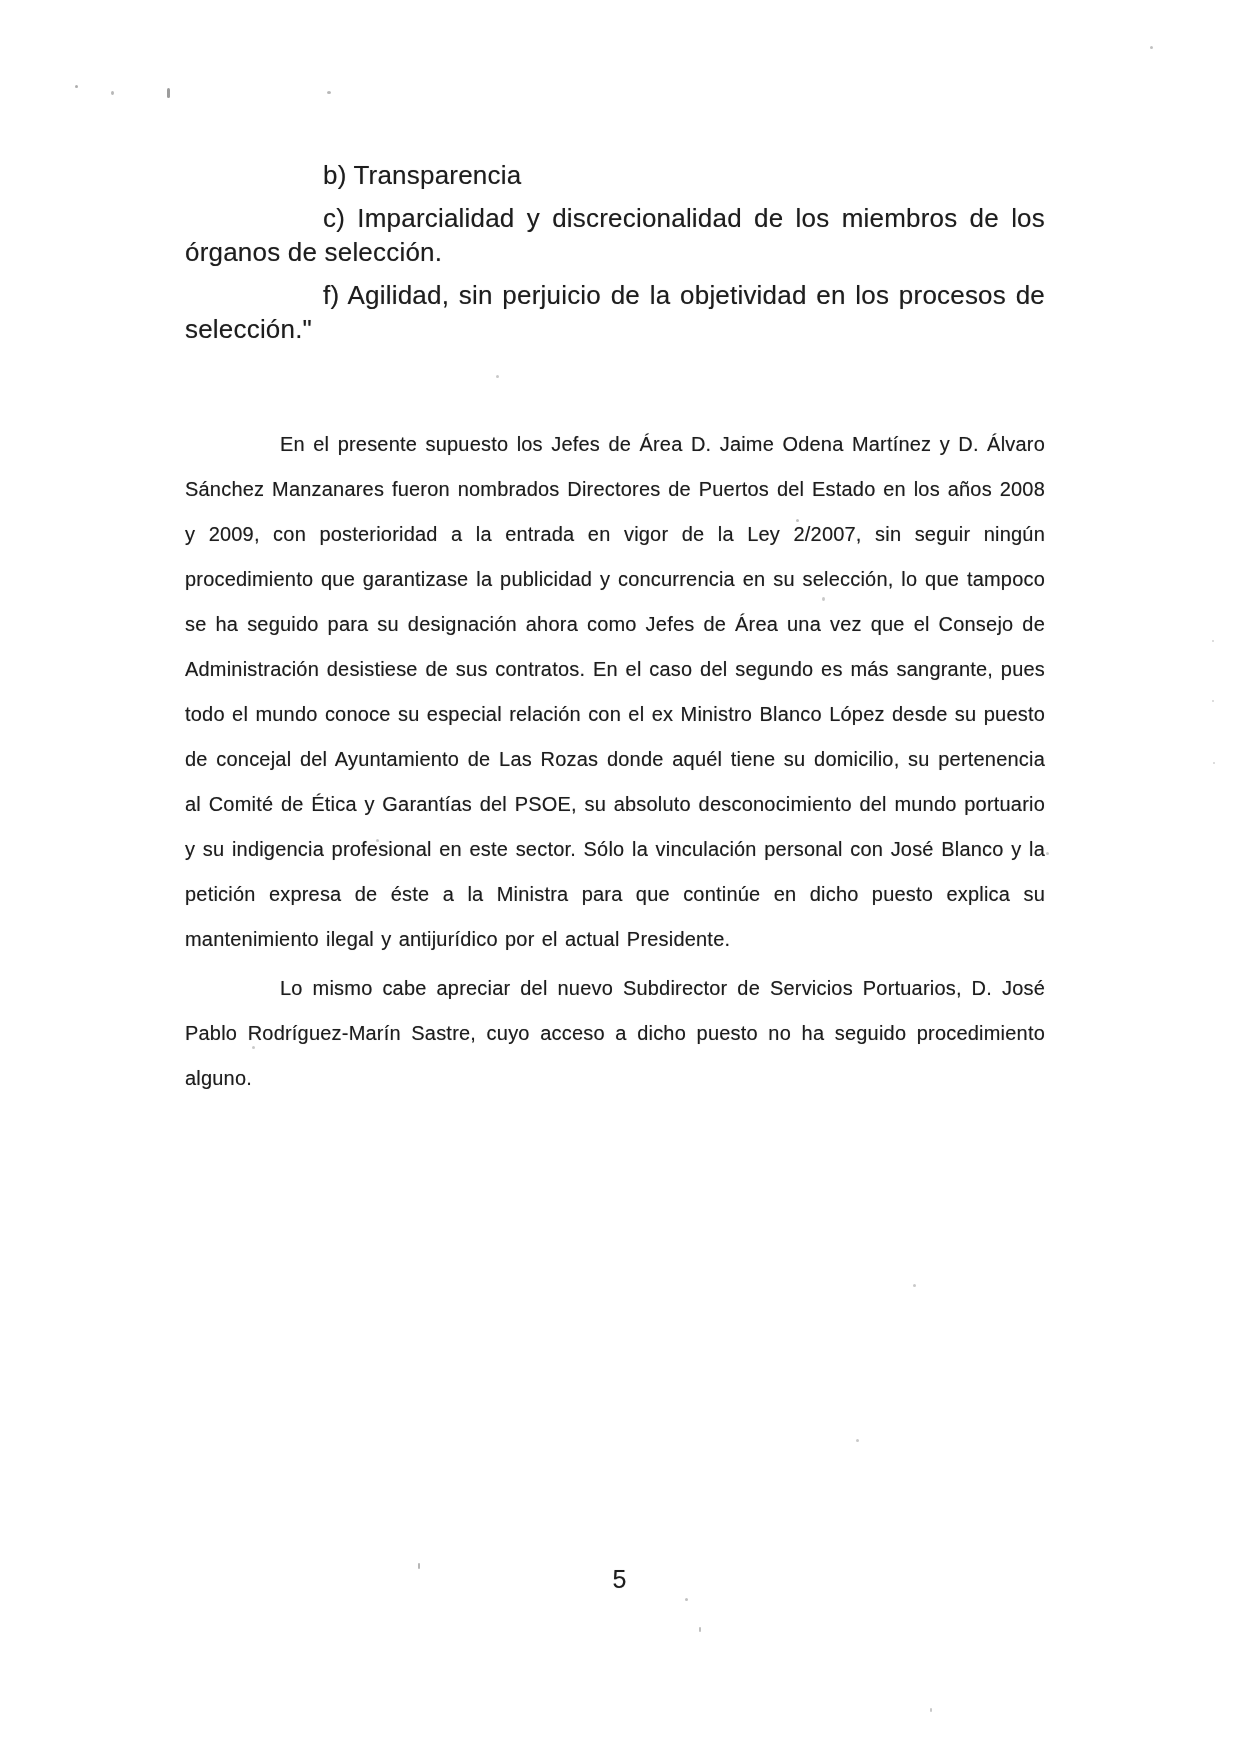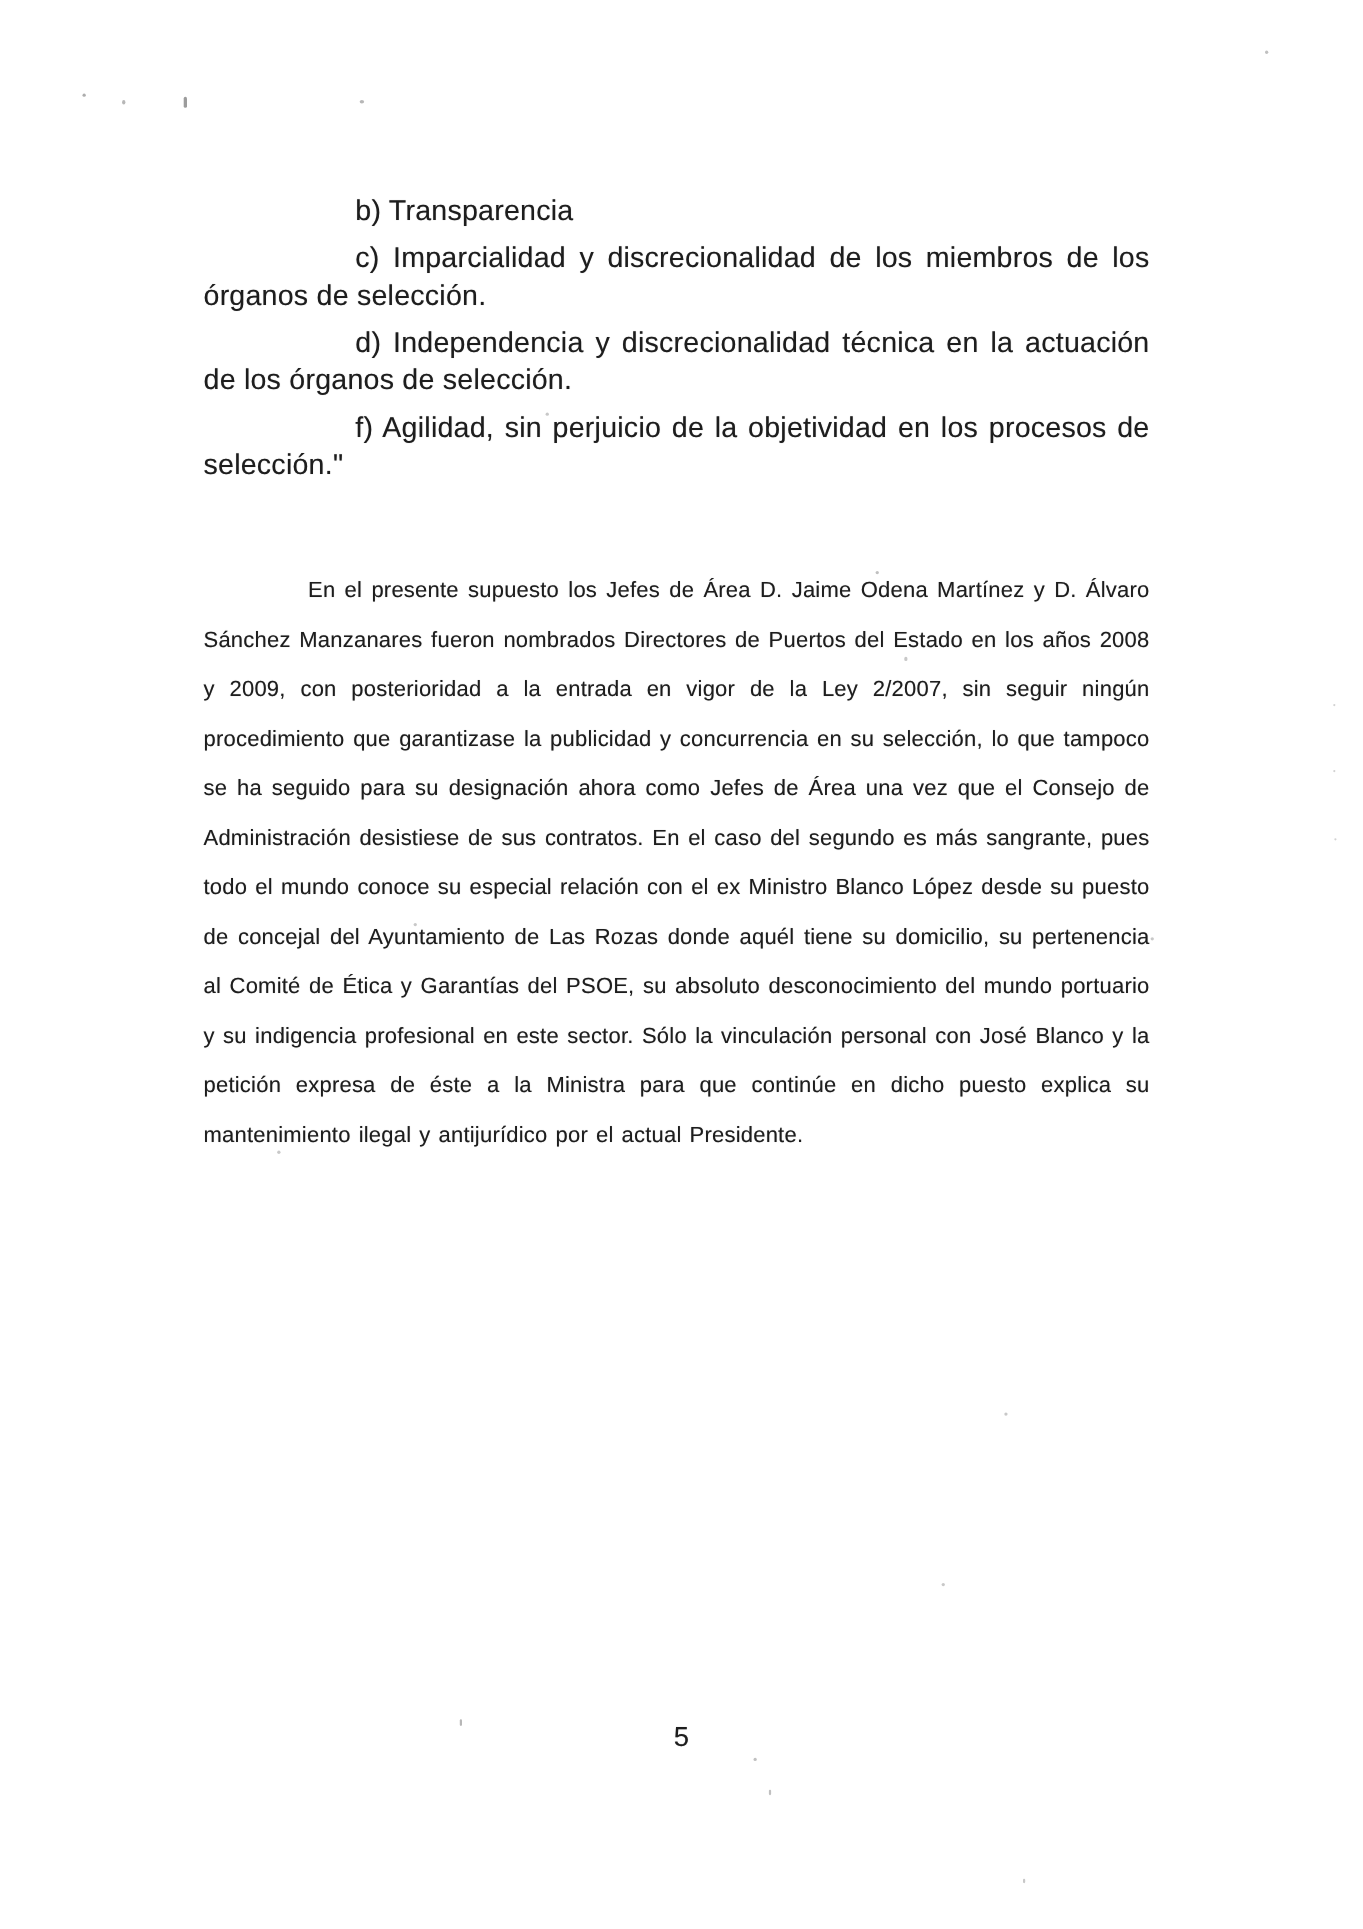--- a/index.html
+++ b/index.html
@@ -17,21 +17,21 @@
     color: #1d1d1d;
   }
   
   .page p, .page .page-number {
     text-shadow: 0 0 0.7px rgba(20,20,20,0.45);
     -webkit-font-smoothing: antialiased;
   }
   .content {
     position: absolute;
     left: 185px;
-    top: 16px;
+    top: 0;
     width: 860px;
   }
   .items {
     margin-top: 158px;
   }
   .item {
     font-size: 26px;
     line-height: 34px;
     margin: 0 0 9px 0;
     text-indent: 138px;
@@ -68,26 +68,26 @@
 </head>
 <body>
 
 <div class="page">
 
   <div class="content">
 
     <div class="items">
       <p class="item">b) Transparencia</p>
       <p class="item">c) Imparcialidad y discrecionalidad de los miembros de los órganos de selección.</p>
-      <p class="item">d) Independencia y discrecionalidad técnica en la actuación de los órganos de selección.</p>
       <p class="item">f) Agilidad, sin perjuicio de la objetividad en los procesos de selección."</p>
     </div>
 
     <p class="para para-1">En el presente supuesto los Jefes de Área D. Jaime Odena Martínez y D. Álvaro Sánchez Manzanares fueron nombrados Directores de Puertos del Estado en los años 2008 y 2009,  con posterioridad a la entrada en vigor de la Ley 2/2007, sin seguir ningún procedimiento que garantizase la publicidad y concurrencia en su selección, lo que tampoco se ha seguido para su designación ahora como Jefes de Área una vez que el Consejo de Administración desistiese de sus contratos. En el caso del segundo es más sangrante, pues todo el mundo conoce su especial relación con el ex Ministro Blanco López desde su puesto de concejal del Ayuntamiento de Las Rozas donde aquél tiene su domicilio, su pertenencia al Comité de Ética y Garantías del PSOE, su absoluto desconocimiento del mundo portuario y su indigencia profesional en este sector. Sólo la vinculación personal con José Blanco y la petición expresa de éste a la Ministra para que continúe en dicho puesto explica su mantenimiento ilegal y antijurídico por el actual Presidente.</p>
 
+    <p class="para para-2">Lo mismo cabe apreciar del nuevo Subdirector de Servicios Portuarios, D. José Pablo Rodríguez-Marín Sastre, cuyo acceso a dicho puesto no ha seguido procedimiento alguno.</p>
 
 
   </div>
 
   <div class="page-number">5</div>
 
   <div class="speck" style="left:75px;  top:85px;  width:3px; height:3px; opacity:.45;"></div>
   <div class="speck" style="left:111px; top:91px;  width:3px; height:4px; opacity:.40;"></div>
   <div class="speck" style="left:167px; top:88px;  width:3px; height:10px; opacity:.55; border-radius:2px;"></div>
   <div class="speck" style="left:327px; top:91px;  width:4px; height:3px; opacity:.40;"></div>

